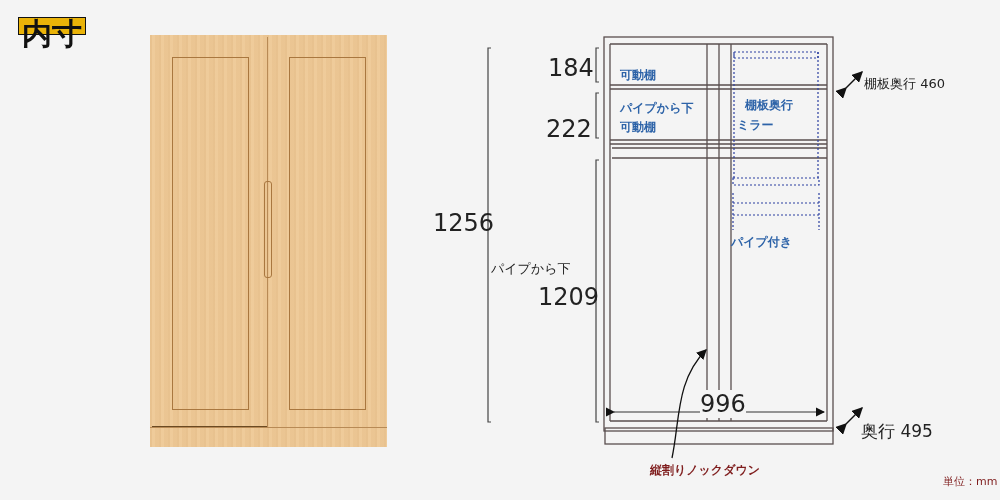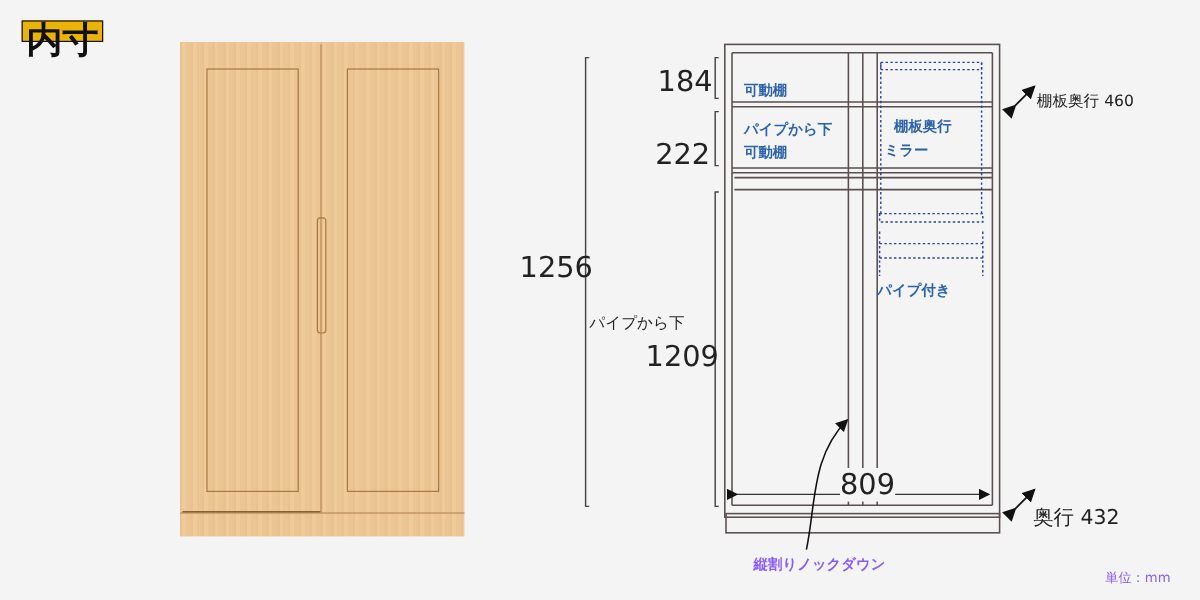--- a/index.html
+++ b/index.html
@@ -5,21 +5,21 @@
   html, body { margin:0; padding:0; }
   body { width:1000px; height:500px; background:#f4f4f4; position:relative; overflow:hidden;
          font-family:"DejaVu Sans","Liberation Sans",sans-serif; color:#222; }
   .abs { position:absolute; }
   .title-box { left:18px; top:17px; width:68px; height:18px; border:1.5px solid #111; background:#eab308;
                box-sizing:border-box; font-size:30px; font-weight:bold; text-align:center; line-height:31px; color:#111; }
   .wood { background:#edc896;
           background-image: repeating-linear-gradient(90deg, rgba(190,140,80,0.10) 0 2px, rgba(255,230,190,0.10) 2px 5px, rgba(200,150,90,0.06) 5px 9px); }
   .dim { font-size:24px; color:#222; }
   .blue { color:#2d63a8; font-weight:bold; font-size:12px; text-align:left; line-height:18px; }
-  .small { font-size:12px; color:#8b5cf6; }
+  .small { font-size:12px; color:#7f1d1d;margin-left:22px; }
   svg { position:absolute; left:0; top:0; }
 </style>
 </head>
 <body>
 
 <div class="abs title-box">内寸</div>
 
 <div class="abs" style="left:150px;top:35px;width:237px;height:412px;">
   <div class="abs wood" style="left:0;top:0;width:237px;height:412px;"></div>
   <div class="abs" style="left:117px;top:2px;width:1px;height:390px;background:#b88a55;"></div>
@@ -83,23 +83,23 @@
   <line x1="846" y1="424" x2="862" y2="408" stroke="#111" stroke-width="1.4" marker-end="url(#ah)" marker-start="url(#ah)"></line>
 
   <path d="M672,458 C680,420 676,380 706,350" fill="none" stroke="#111" stroke-width="1.3" marker-end="url(#ah)"></path>
 </svg>
 
 <div class="abs dim" style="left:433px;top:209px;">1256</div>
 <div class="abs dim" style="left:548px;top:54px;">184</div>
 <div class="abs dim" style="left:546px;top:115px;">222</div>
 <div class="abs" style="left:491px;top:260px;font-size:13px;">パイプから下</div>
 <div class="abs dim" style="left:510px;top:283px;margin-left:28px;">1209</div>
-<div class="abs dim" style="left:700px;top:390px;background:#f4f4f4;">809</div>
+<div class="abs dim" style="left:700px;top:390px;background:#f4f4f4;">996</div>
 <div class="abs" style="left:864px;top:75px;font-size:13px;">棚板奥行 460</div>
-<div class="abs" style="left:861px;top:420px;font-size:17px;">奥行 432</div>
+<div class="abs" style="left:861px;top:420px;font-size:17px;">奥行 495</div>
 
 <div class="abs blue" style="left:620px;top:66px;width:80px;">可動棚</div>
 <div class="abs blue" style="left:620px;top:99px;width:80px;">パイプから下</div>
 <div class="abs blue" style="left:620px;top:118px;width:80px;">可動棚</div>
 <div class="abs blue" style="left:745px;top:96px;width:60px;">棚板奥行</div>
 <div class="abs blue" style="left:737px;top:116px;width:60px;">ミラー</div>
 <div class="abs blue" style="left:731px;top:233px;text-align:left;">パイプ付き</div>
 
 <div class="abs small" style="left:628px;top:462px;font-weight:bold;">縦割りノックダウン</div>
 <div class="abs small" style="left:921px;top:474px;font-size:11px;">単位：mm</div>

